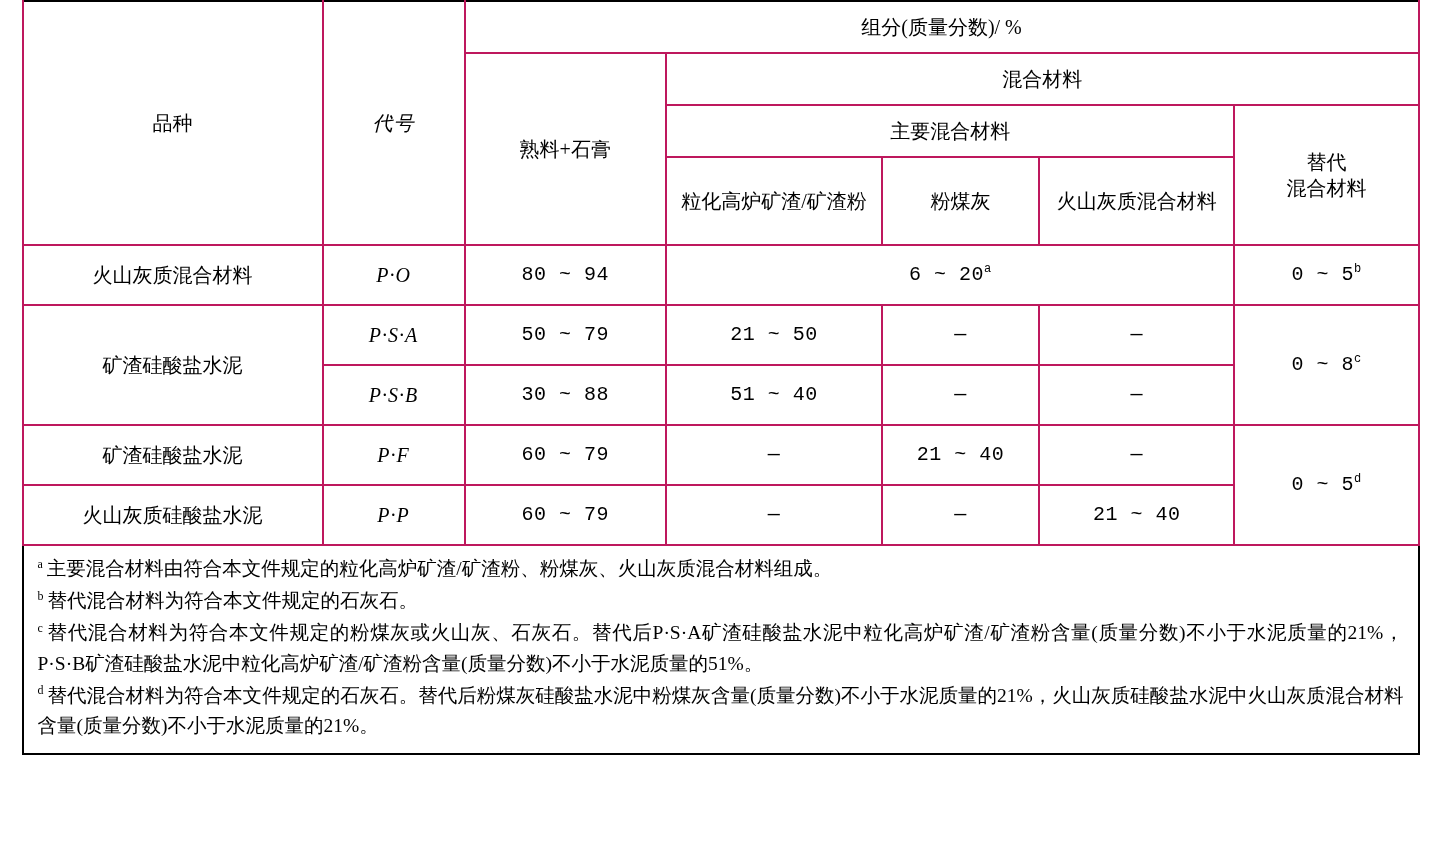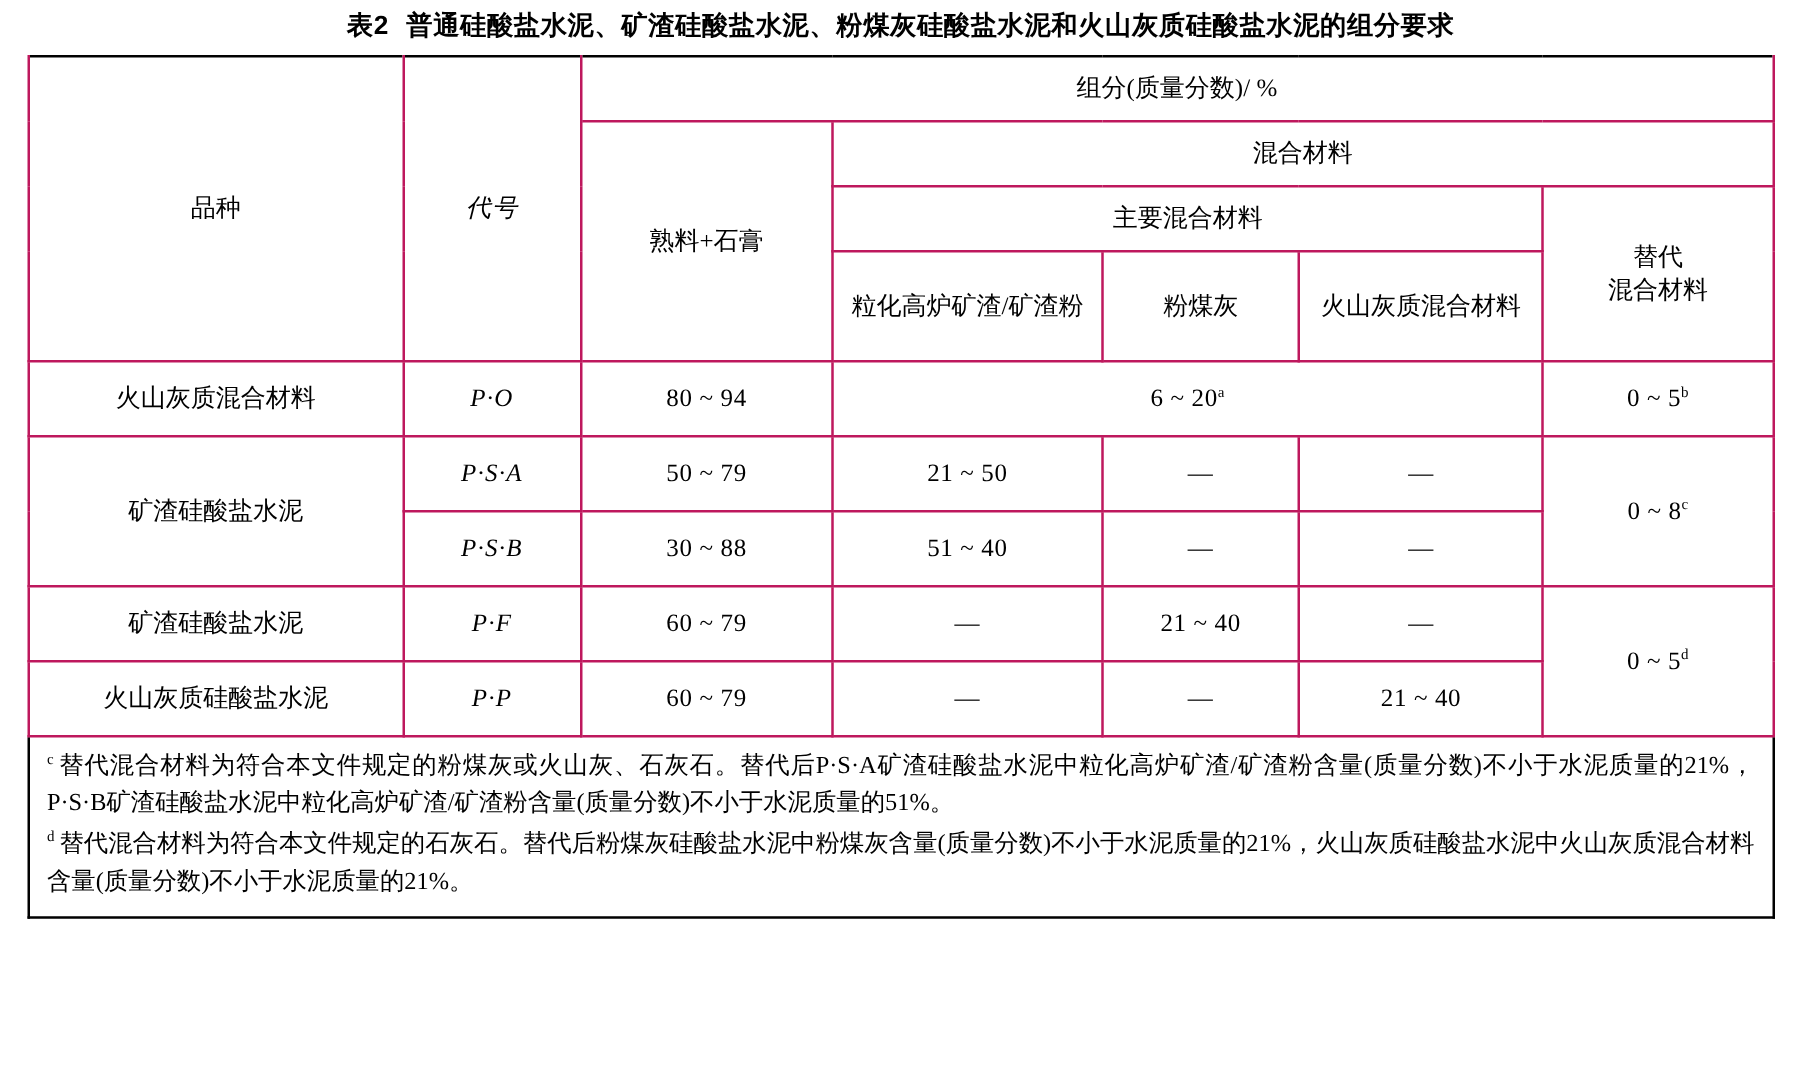--- a/index.html
+++ b/index.html
@@ -67,20 +67,21 @@
     white-space: nowrap;
   }
   .code-cell {
     font-size: 20px;
     letter-spacing: 1px;
     font-style: italic;
   }
   .val {
     font-size: 20px;
     letter-spacing: 0.5px;
+    font-family: Liberation Mono, monospace;
   }
   sup {
     font-size: 12px;
     vertical-align: super;
     line-height: 0;
   }
   .notes {
     width: 1398px;
     margin: 0 auto;
     box-sizing: border-box;
@@ -100,23 +101,20 @@
     vertical-align: super;
     line-height: 0;
     margin-right: 4px;
   }
 </style>
 </head>
 <body>
 
 <div class="page">
 
-  <div class="caption">
-    <span class="cap-num">表2</span><span>普通硅酸盐水泥、矿渣硅酸盐水泥、粉煤灰硅酸盐水泥和火山灰质硅酸盐水泥的组分要求</span>
-  </div>
 
   <table class="main">
     <colgroup>
       <col style="width:292px">
       <col style="width:138px">
       <col style="width:196px">
       <col style="width:210px">
       <col style="width:153px">
       <col style="width:190px">
       <col style="width:179px">
@@ -185,17 +183,19 @@
         <td class="code-cell">P·P</td>
         <td class="val">60 ~ 79</td>
         <td class="val">—</td>
         <td class="val">—</td>
         <td class="val">21 ~ 40</td>
       </tr>
     </tbody>
   </table>
 
   <div class="notes">
+    <p class="note"><span class="mk">a</span><span>主要混合材料由符合本文件规定的粒化高炉矿渣/矿渣粉、粉煤灰、火山灰质混合材料组成。</span></p>
+    <p class="note"><span class="mk">b</span><span>替代混合材料为符合本文件规定的石灰石。</span></p>
     <p class="note"><span class="mk">c</span><span>替代混合材料为符合本文件规定的粉煤灰或火山灰、石灰石。替代后P·S·A矿渣硅酸盐水泥中粒化高炉矿渣/矿渣粉含量(质量分数)不小于水泥质量的21%，P·S·B矿渣硅酸盐水泥中粒化高炉矿渣/矿渣粉含量(质量分数)不小于水泥质量的51%。</span></p>
     <p class="note"><span class="mk">d</span><span>替代混合材料为符合本文件规定的石灰石。替代后粉煤灰硅酸盐水泥中粉煤灰含量(质量分数)不小于水泥质量的21%，火山灰质硅酸盐水泥中火山灰质混合材料含量(质量分数)不小于水泥质量的21%。</span></p>
   </div>
 
 </div>
 
 </body></html>

